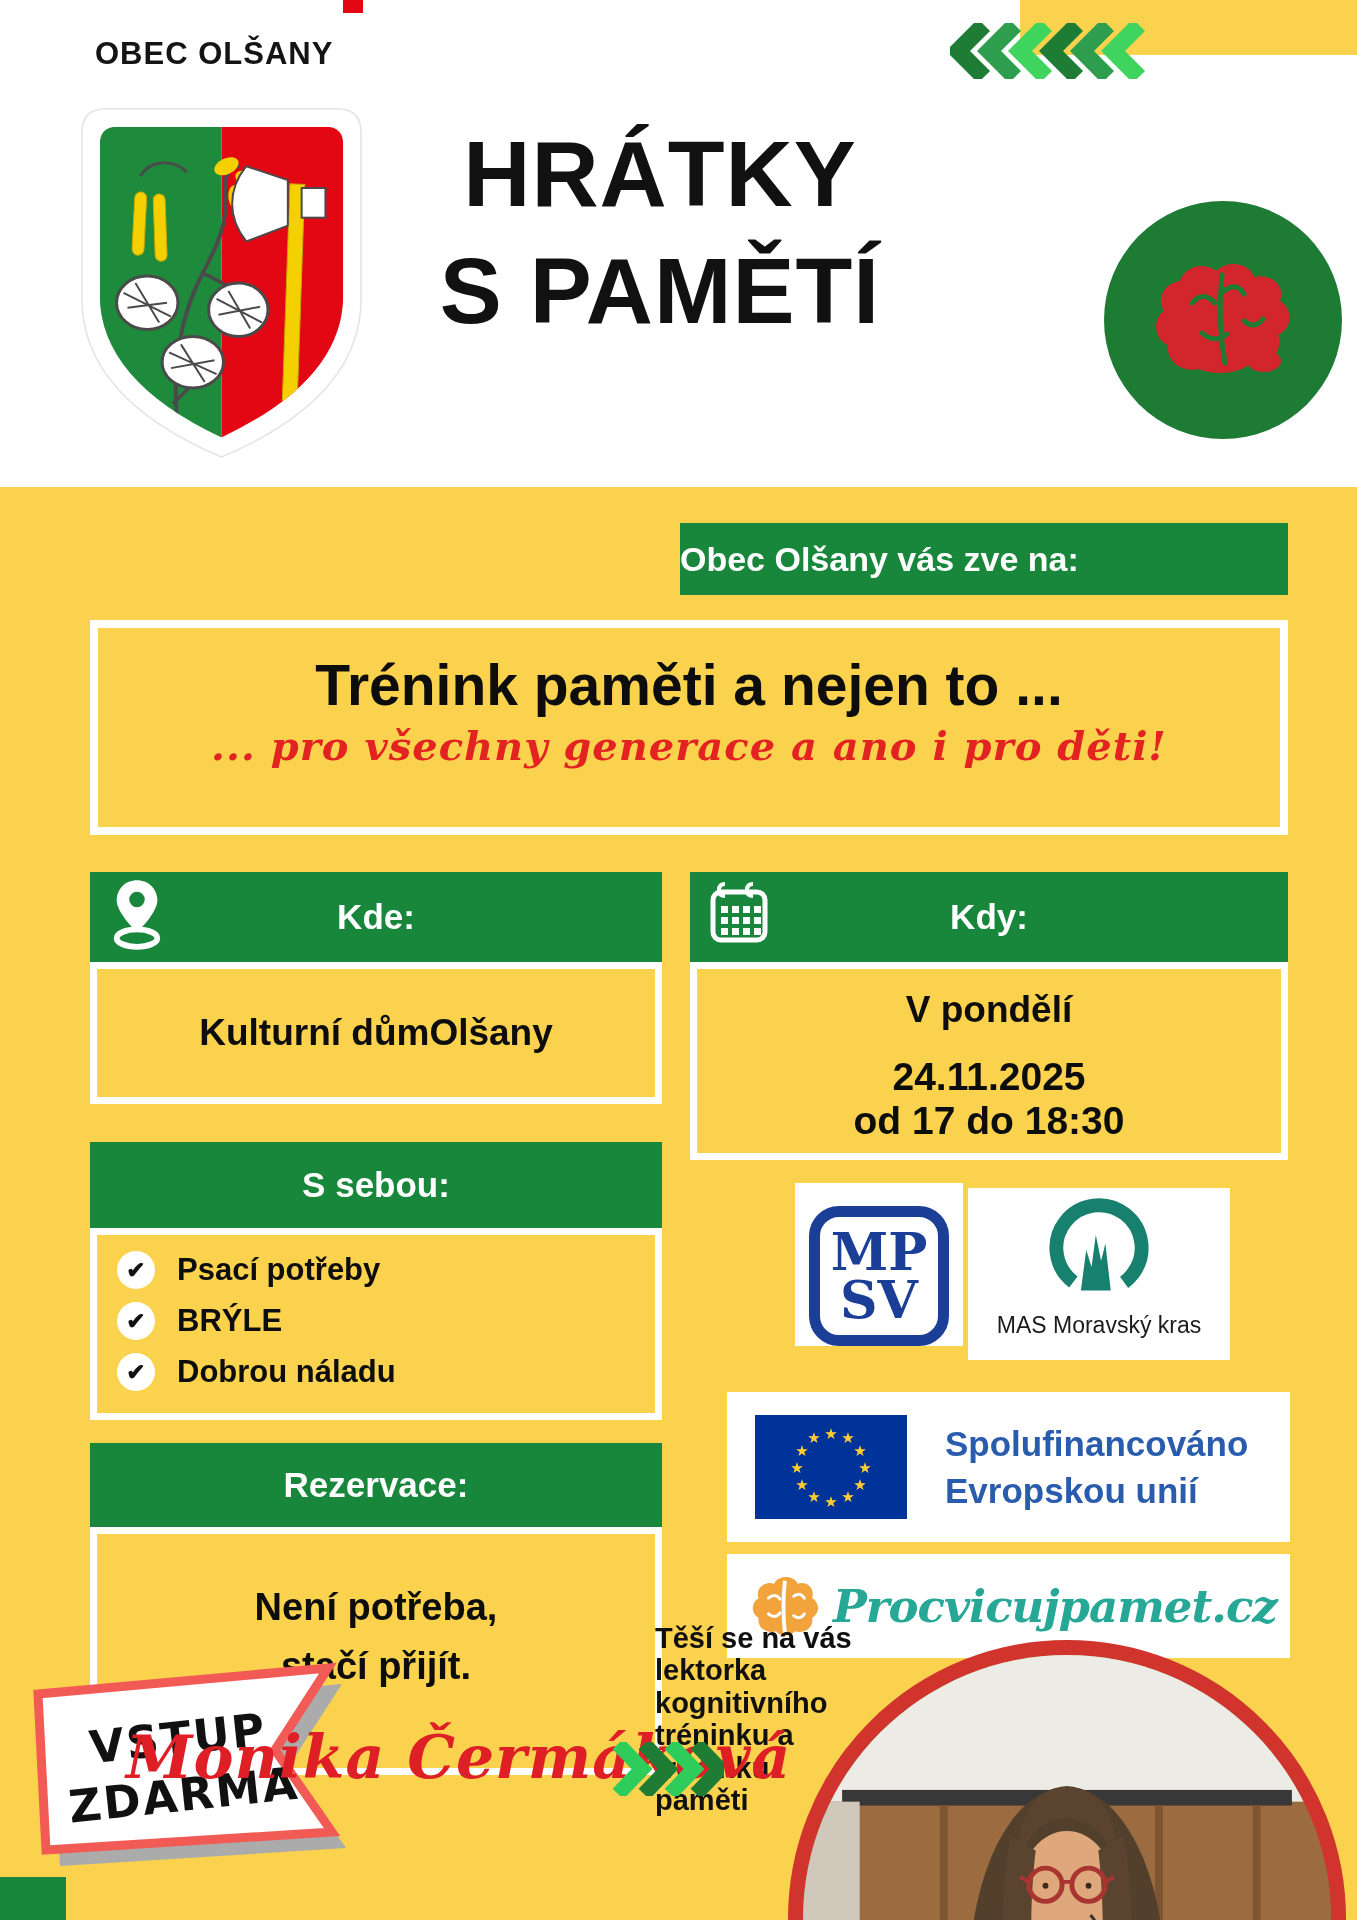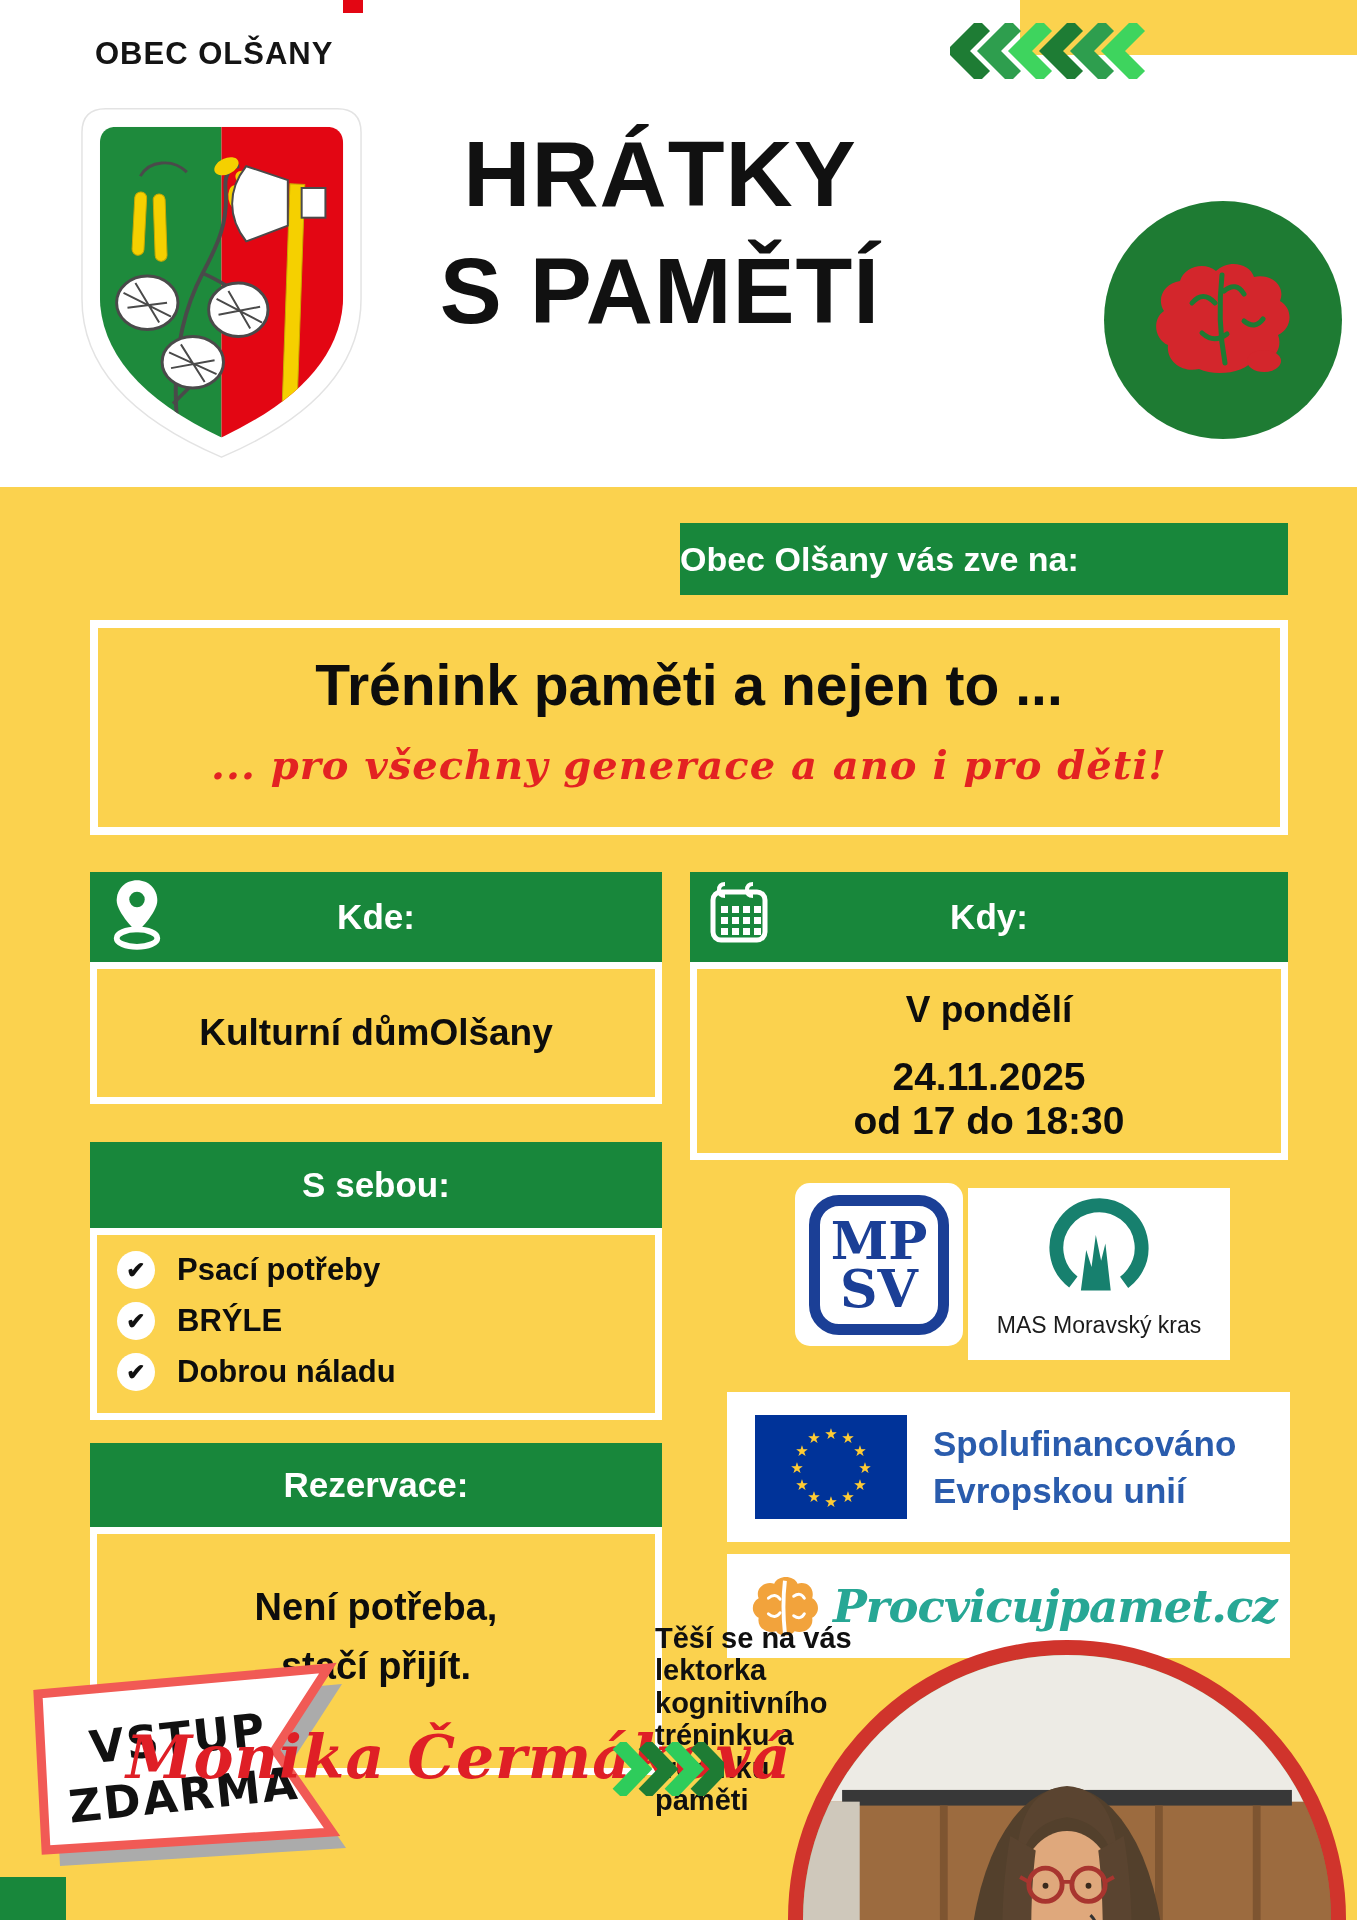--- a/index.html
+++ b/index.html
@@ -21,21 +21,21 @@
 
   .chevrons-left{position:absolute;left:950px;top:23px;width:220px;height:56px;}
   .brain-badge{position:absolute;left:1104px;top:201px;width:238px;height:238px;}
 
   .invite-banner{position:absolute;left:680px;top:523px;width:608px;height:72px;background:#18873B;
         color:#fff;font-size:34px;font-weight:800;display:flex;align-items:center;}
 
   .main-box{position:absolute;left:90px;top:620px;width:1198px;height:215px;background:#FBD24E;
         border:8px solid #fff;box-sizing:border-box;text-align:center;}
   .main-heading{margin-top:24px;font-size:57px;font-weight:800;color:#0d0d0d;letter-spacing:0px;}
-  .main-subheading{margin-top:23px;font-size:40px;font-weight:700;font-style:italic;color:#E32222;
+  .main-subheading{margin-top:4px;font-size:40px;font-weight:700;font-style:italic;color:#E32222;
         font-family:"DejaVu Serif",serif;letter-spacing:1px;}
 
   .section-header{position:absolute;background:#18873B;color:#fff;font-weight:800;font-size:35px;
         display:flex;align-items:center;justify-content:center;}
   .hdr-icon{position:absolute;left:18px;top:50%;transform:translateY(-50%);}
   #kde-header{left:90px;top:872px;width:572px;height:90px;}
   #kdy-header{left:690px;top:872px;width:598px;height:90px;}
   #ssebou-header{left:90px;top:1142px;width:572px;height:86px;}
   #rezervace-header{left:90px;top:1443px;width:572px;height:84px;}
 
@@ -48,29 +48,29 @@
   .kdy-line3{font-size:39px;font-weight:700;}
   #ssebou-box{left:90px;top:1228px;width:572px;height:192px;padding:16px 0 0 20px;}
   .check-row{display:flex;align-items:center;margin-bottom:13px;}
   .check-circle{width:38px;height:38px;border-radius:50%;background:#fff;color:#111;flex:0 0 38px;
         display:flex;align-items:center;justify-content:center;font-size:23px;font-weight:900;}
   .check-label{font-size:31px;font-weight:700;margin-left:22px;}
   #rezervace-box{left:90px;top:1527px;width:572px;height:248px;text-align:center;padding-top:44px;
         font-size:38px;font-weight:700;line-height:1.55;}
 
   .logo-box{position:absolute;background:#fff;}
-  #mpsv-box{left:795px;top:1183px;width:168px;height:163px;display:flex;align-items:center;justify-content:center;border-radius:15px;}
+  #mpsv-box{left:795px;top:1183px;width:168px;height:163px;display:flex;align-items:flex-end;justify-content:center;}
   .mpsv-logo{width:140px;height:140px;border:11px solid #1B3F96;border-radius:30px;box-sizing:border-box;
         display:flex;flex-direction:column;align-items:center;justify-content:center;
         font-family:"DejaVu Serif",serif;font-weight:700;color:#1B3F96;font-size:52px;line-height:0.92;}
   #mas-box{left:968px;top:1188px;width:262px;height:172px;text-align:center;padding-top:4px;box-sizing:border-box;}
   .mas-caption{font-size:23px;color:#1c1c1c;margin-top:0px;font-weight:400;}
   #eu-box{left:727px;top:1392px;width:563px;height:150px;display:flex;align-items:center;
         padding-left:28px;box-sizing:border-box;}
-  .eu-text{font-size:35px;color:#2A5CAD;font-weight:600;line-height:1.35;margin-left:26px;}
+  .eu-text{font-size:35px;color:#2A5CAD;font-weight:600;line-height:1.35;margin-left:38px;}
   #procvicuj-box{left:727px;top:1554px;width:563px;height:104px;display:flex;align-items:center;
         padding-left:16px;box-sizing:border-box;}
   .procvicuj-text{font-size:45px;font-weight:700;font-style:italic;color:#27A795;
         font-family:"DejaVu Serif",serif;margin-left:12px;letter-spacing:-1px;}
 
   .lecturer-note{position:absolute;left:655px;top:1622px;font-size:29px;font-weight:700;color:#101010;line-height:1.12;}
 
   .photo{position:absolute;left:788px;top:1640px;width:558px;height:558px;border-radius:50%;
         border:15px solid #D0342C;box-sizing:border-box;overflow:hidden;background:#9C6B3F;}
   .photo svg{display:block;}

